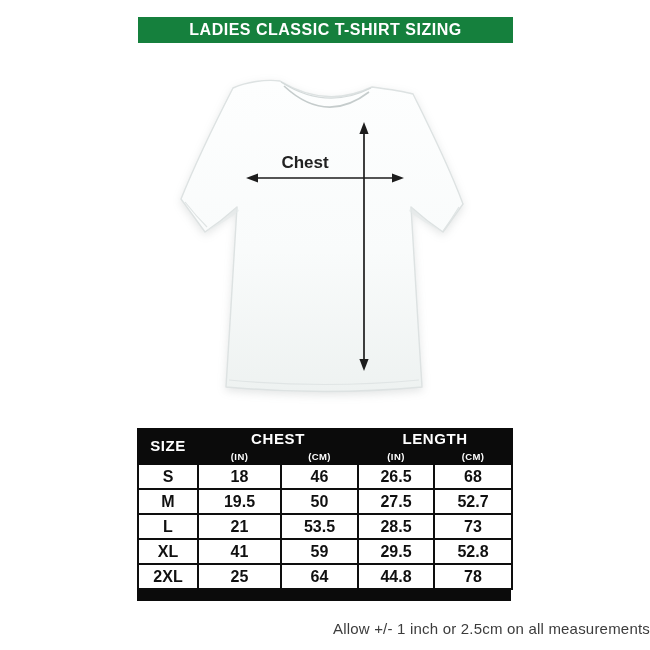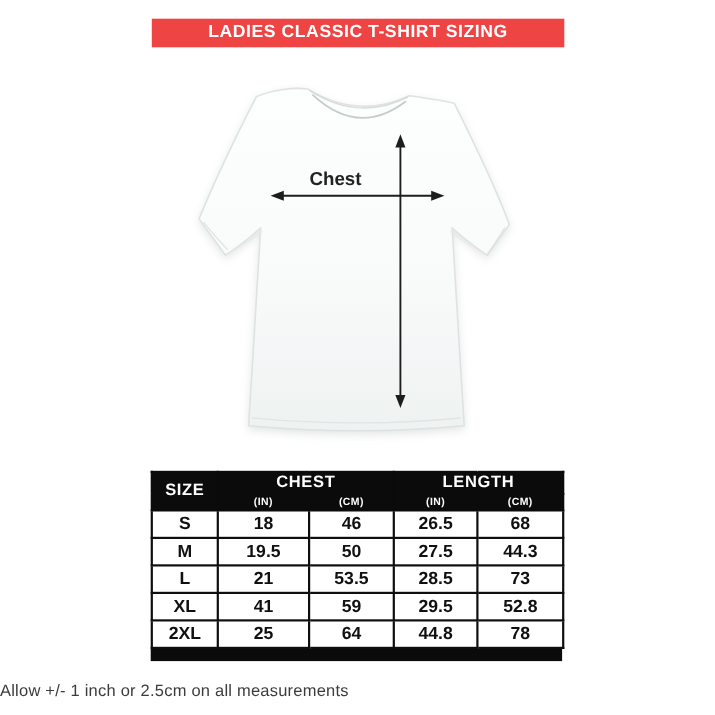--- a/index.html
+++ b/index.html
@@ -9,21 +9,21 @@
     width: 650px; height: 650px;
     background: #ffffff;
     font-family: "Liberation Sans", sans-serif;
     overflow: hidden;
   }
 
   
   .title-bar {
     position: absolute; left: 138px; top: 17px;
     width: 375px; height: 26px;
-    background: #ef4444;
+    background: #15803d;
     display: flex; align-items: center; justify-content: center;
   }
   .title-bar span {
     color: #ffffff; font-size: 16px; font-weight: bold; letter-spacing: .5px;
     white-space: nowrap;
   }
 
   
   .diagram { position: absolute; left: 130px; top: 55px; width: 390px; height: 372px; }
   .diagram svg { position: absolute; left: 0; top: 0; }
@@ -40,21 +40,21 @@
   thead th { background: #0b0b0b; color: #ffffff; border-color: #0b0b0b; }
   th.size-h { font-size: 15px; letter-spacing: .6px; vertical-align: top; padding-top: 7px; margin-left: 20px; }
   th.group-h { font-size: 15px; letter-spacing: .6px; height: 20px; vertical-align: bottom; padding-bottom: 1px; }
   th.unit-h { font-size: 9.5px; letter-spacing: .4px; height: 15px; vertical-align: top; padding-top: 1px; }
   tbody td { height: 25px; font-size: 16px; font-weight: bold; color: #101010; }
   .table-bottom-bar { height: 11px; background: #0b0b0b; }
 
   
   .footer-note {
     position: absolute; left: 0; top: 620px; width: 650px;
-    text-align: left; font-size: 15px; color: #3c3c3c; letter-spacing: .2px;
+    text-align: right; font-size: 15px; color: #3c3c3c; letter-spacing: .2px;
   }
 </style>
 </head>
 <body>
 
 <div class="stage">
 
   <div class="title-bar">
     <span>LADIES CLASSIC T-SHIRT SIZING</span>
   </div>
@@ -129,21 +129,21 @@
           <td>18</td>
           <td>46</td>
           <td>26.5</td>
           <td>68</td>
         </tr>
         <tr>
           <td>M</td>
           <td>19.5</td>
           <td>50</td>
           <td>27.5</td>
-          <td>44.3</td>
+          <td>52.7</td>
         </tr>
         <tr>
           <td>L</td>
           <td>21</td>
           <td>53.5</td>
           <td>28.5</td>
           <td>73</td>
         </tr>
         <tr>
           <td>XL</td>

